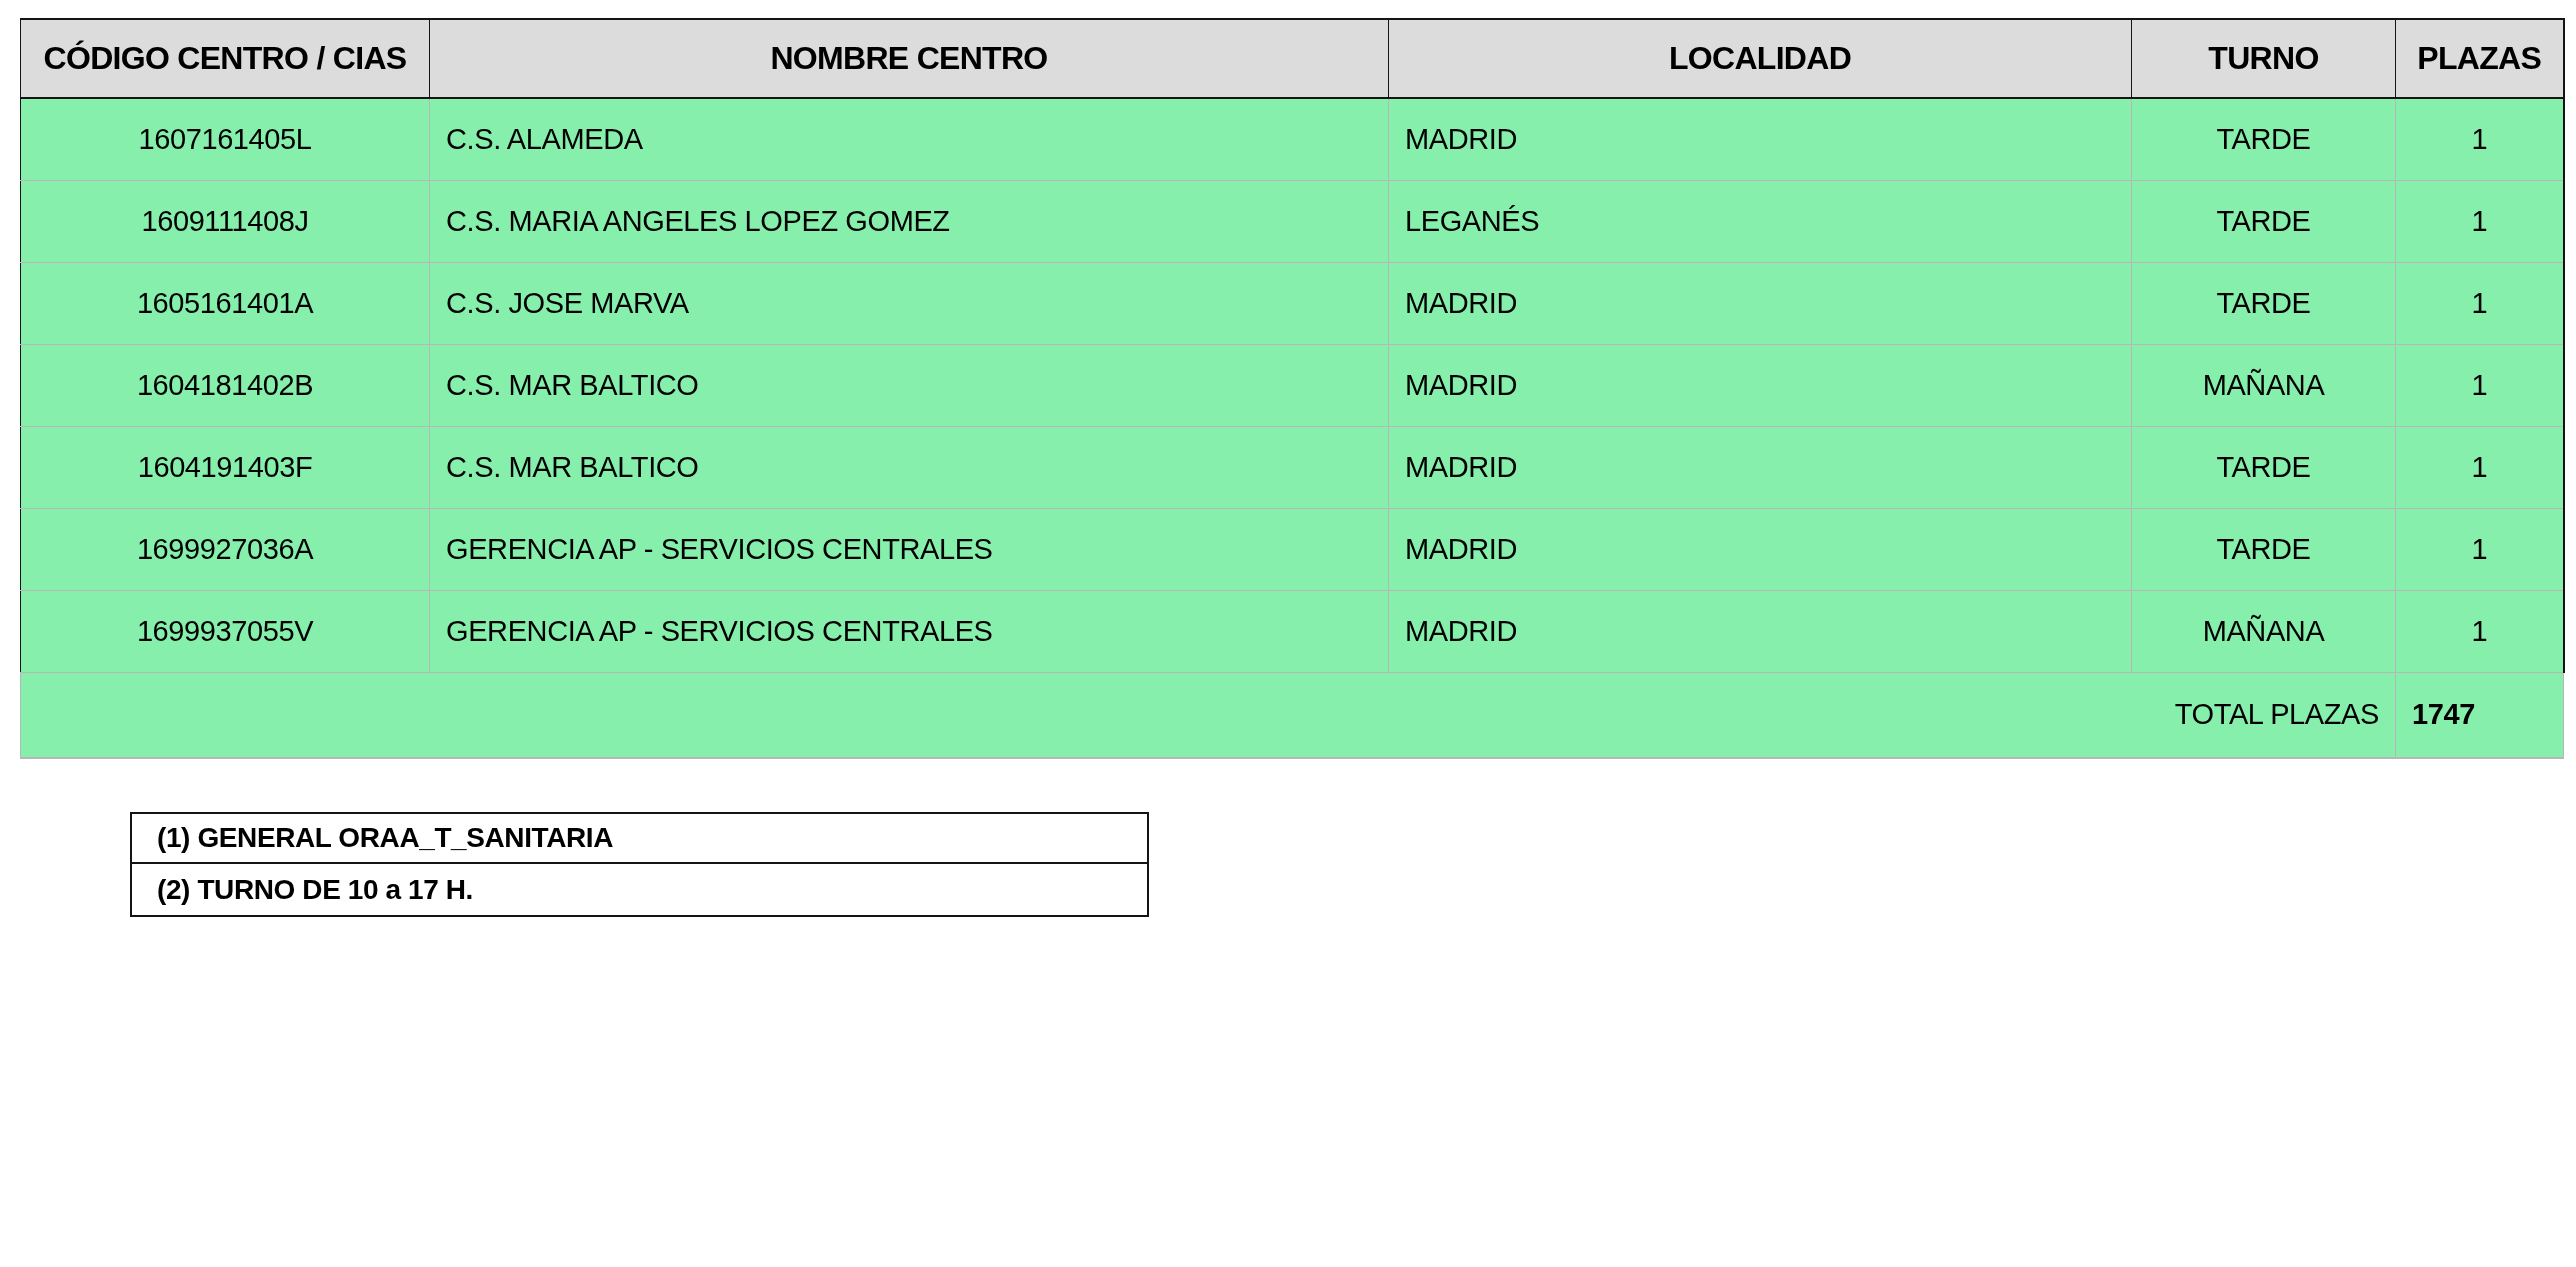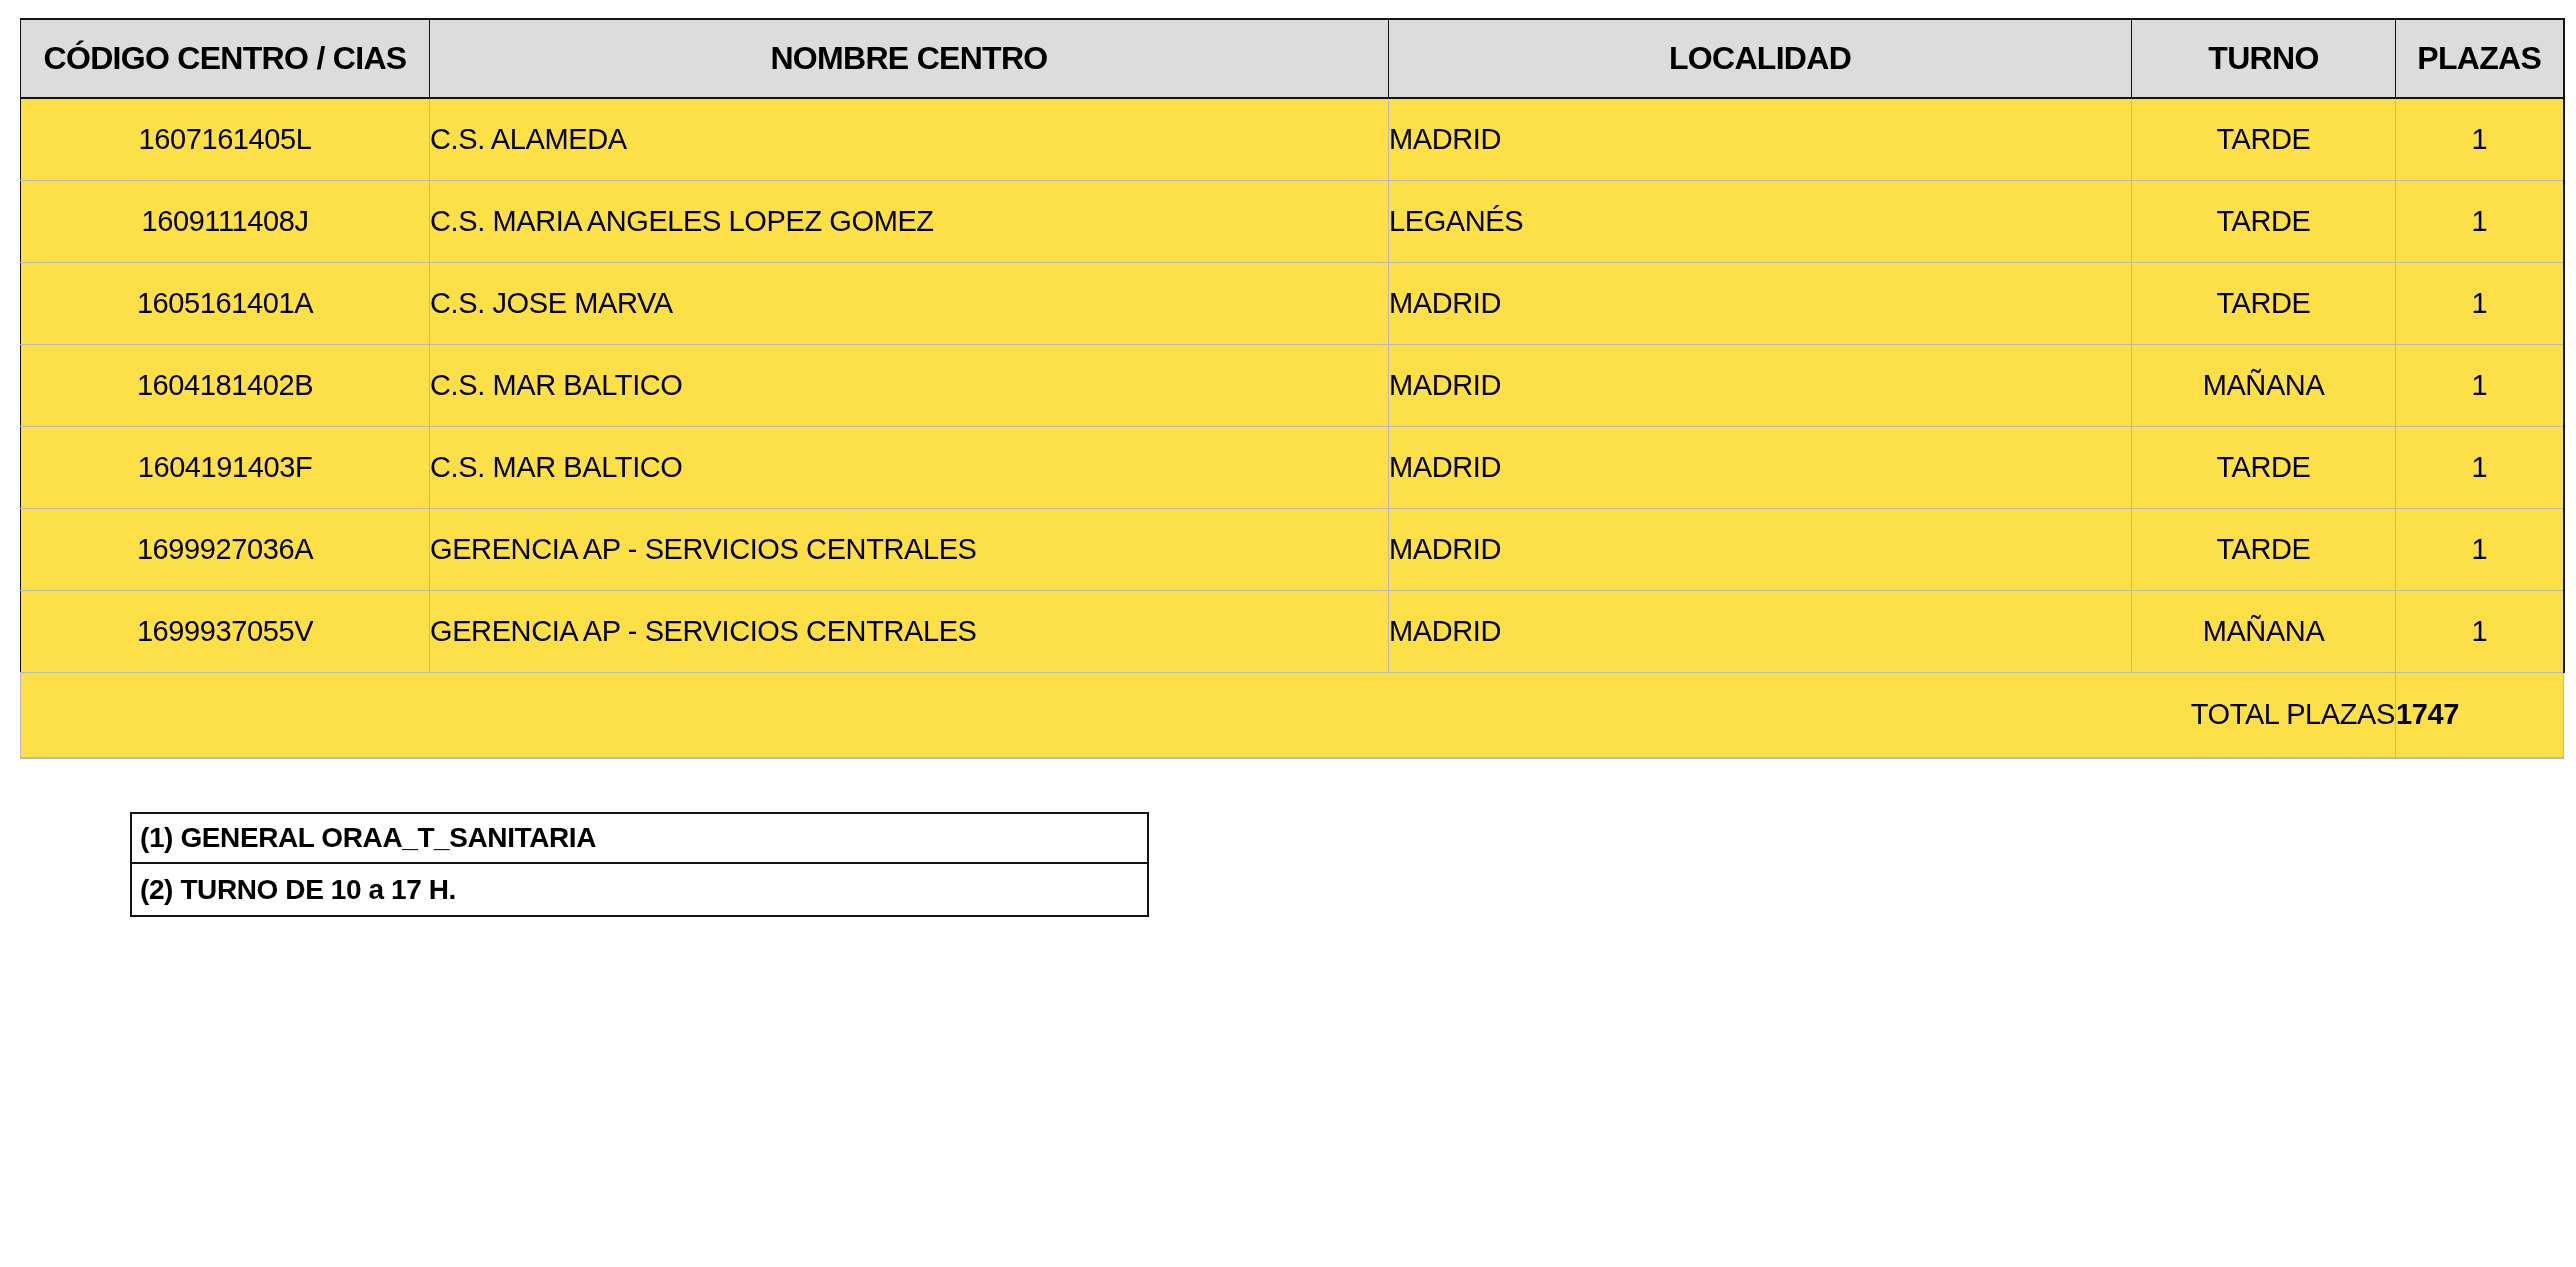--- a/index.html
+++ b/index.html
@@ -20,22 +20,22 @@
     height:77px;
     font-size:32px;font-weight:bold;text-align:center;
     letter-spacing:-0.7px;
     padding:0 18px;
   }
   .doc-table th:last-child{border-right-width:2.2px;}
   .doc-table td{
     border:1.5px solid #b7b7b7;
     height:81px;
     font-size:29px;letter-spacing:-0.4px;
-    padding:0 0;
-    background:#fde047;
+    padding:0 16px;
+    background:#86efac;
     white-space:nowrap;overflow:hidden;
   }
   .doc-table tbody td:first-child{border-left:1.5px solid #141414;}
   .doc-table tbody td:last-child{border-right:2.2px solid #141414;}
   .col-codigo,.col-turno,.col-plazas{text-align:center;}
   .col-nombre,.col-localidad{text-align:left;padding-left:11.7px;}
   .total-row td{height:84px;border-bottom:2.2px solid #b7b7b7;}
   .total-label{
     text-align:right;font-weight:normal;font-size:31px;
     padding-right:13.2px;letter-spacing:-0.7px;
@@ -44,21 +44,21 @@
     font-weight:bold;font-size:31px;letter-spacing:-0.7px;
   }
   .footnotes{
     position:absolute;left:130px;top:812px;width:1019px;
     border:2.9px solid #141414;background:#ffffff;
     box-sizing:border-box;
   }
   .footnote-row{
     height:48px;display:flex;align-items:center;
     font-size:28px;font-weight:bold;letter-spacing:-0.4px;
-    padding-left:8px;
+    padding-left:25px;
     text-align:center;
   }
   .footnote-row + .footnote-row{border-top:2.9px solid #141414;height:51px;}
 </style>
 </head>
 <body>
 
 <table class="doc-table">
   <colgroup>
     <col style="width:409px">

